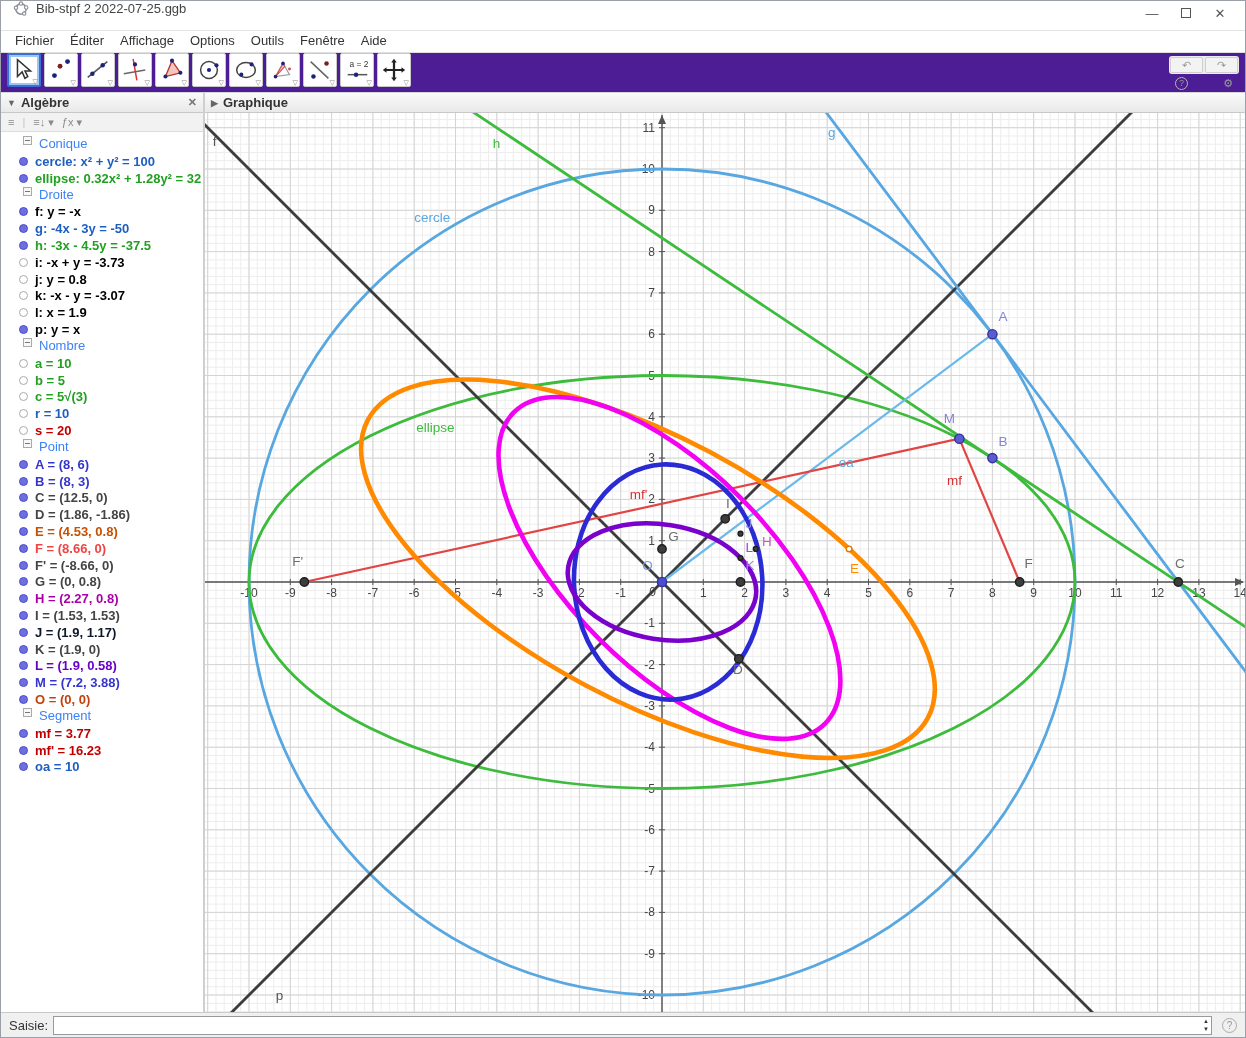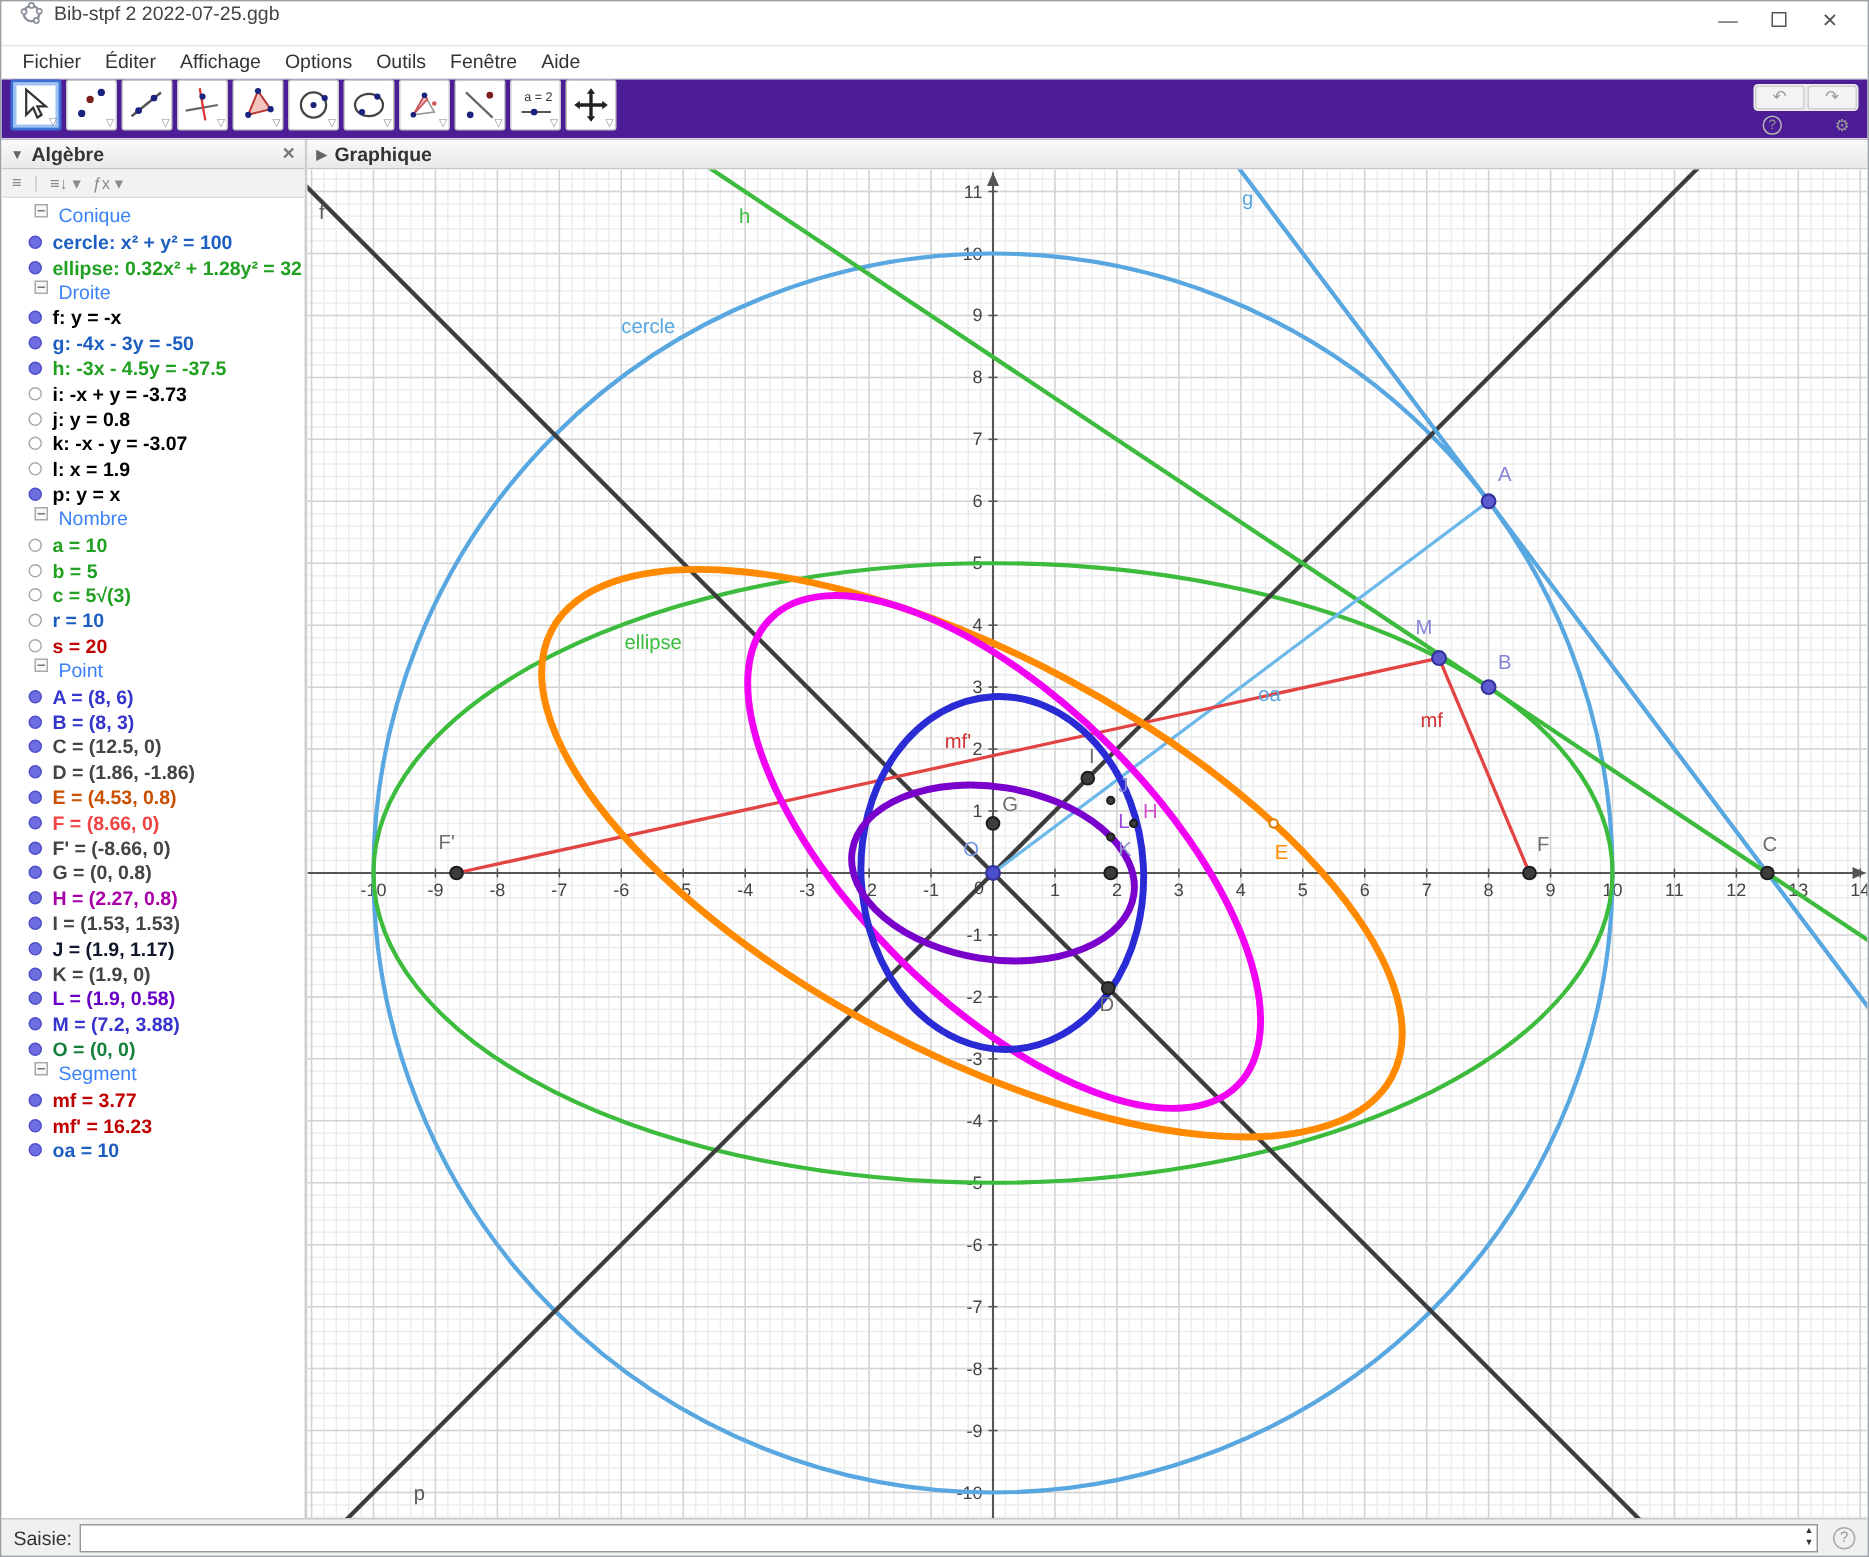--- a/index.html
+++ b/index.html
@@ -337,21 +337,21 @@
           <div class="tree-item">
             <span class="bullet vis"></span>
             <span class="item-text" style="color: rgb(106, 0, 200);">L = (1.9, 0.58)</span>
           </div>
           <div class="tree-item">
             <span class="bullet vis"></span>
             <span class="item-text" style="color: rgb(53, 53, 205);">M = (7.2, 3.88)</span>
           </div>
           <div class="tree-item">
             <span class="bullet vis"></span>
-            <span class="item-text" style="color: #15803d;">O = (0, 0)</span>
+            <span class="item-text" style="color: #c2410c;">O = (0, 0)</span>
           </div>
           <div class="tree-group-header">
             <span class="minus-box"></span>
             <span>Segment</span>
           </div>
           <div class="tree-item">
             <span class="bullet vis"></span>
             <span class="item-text" style="color: rgb(192, 0, 0);">mf = 3.77</span>
           </div>
           <div class="tree-item">

